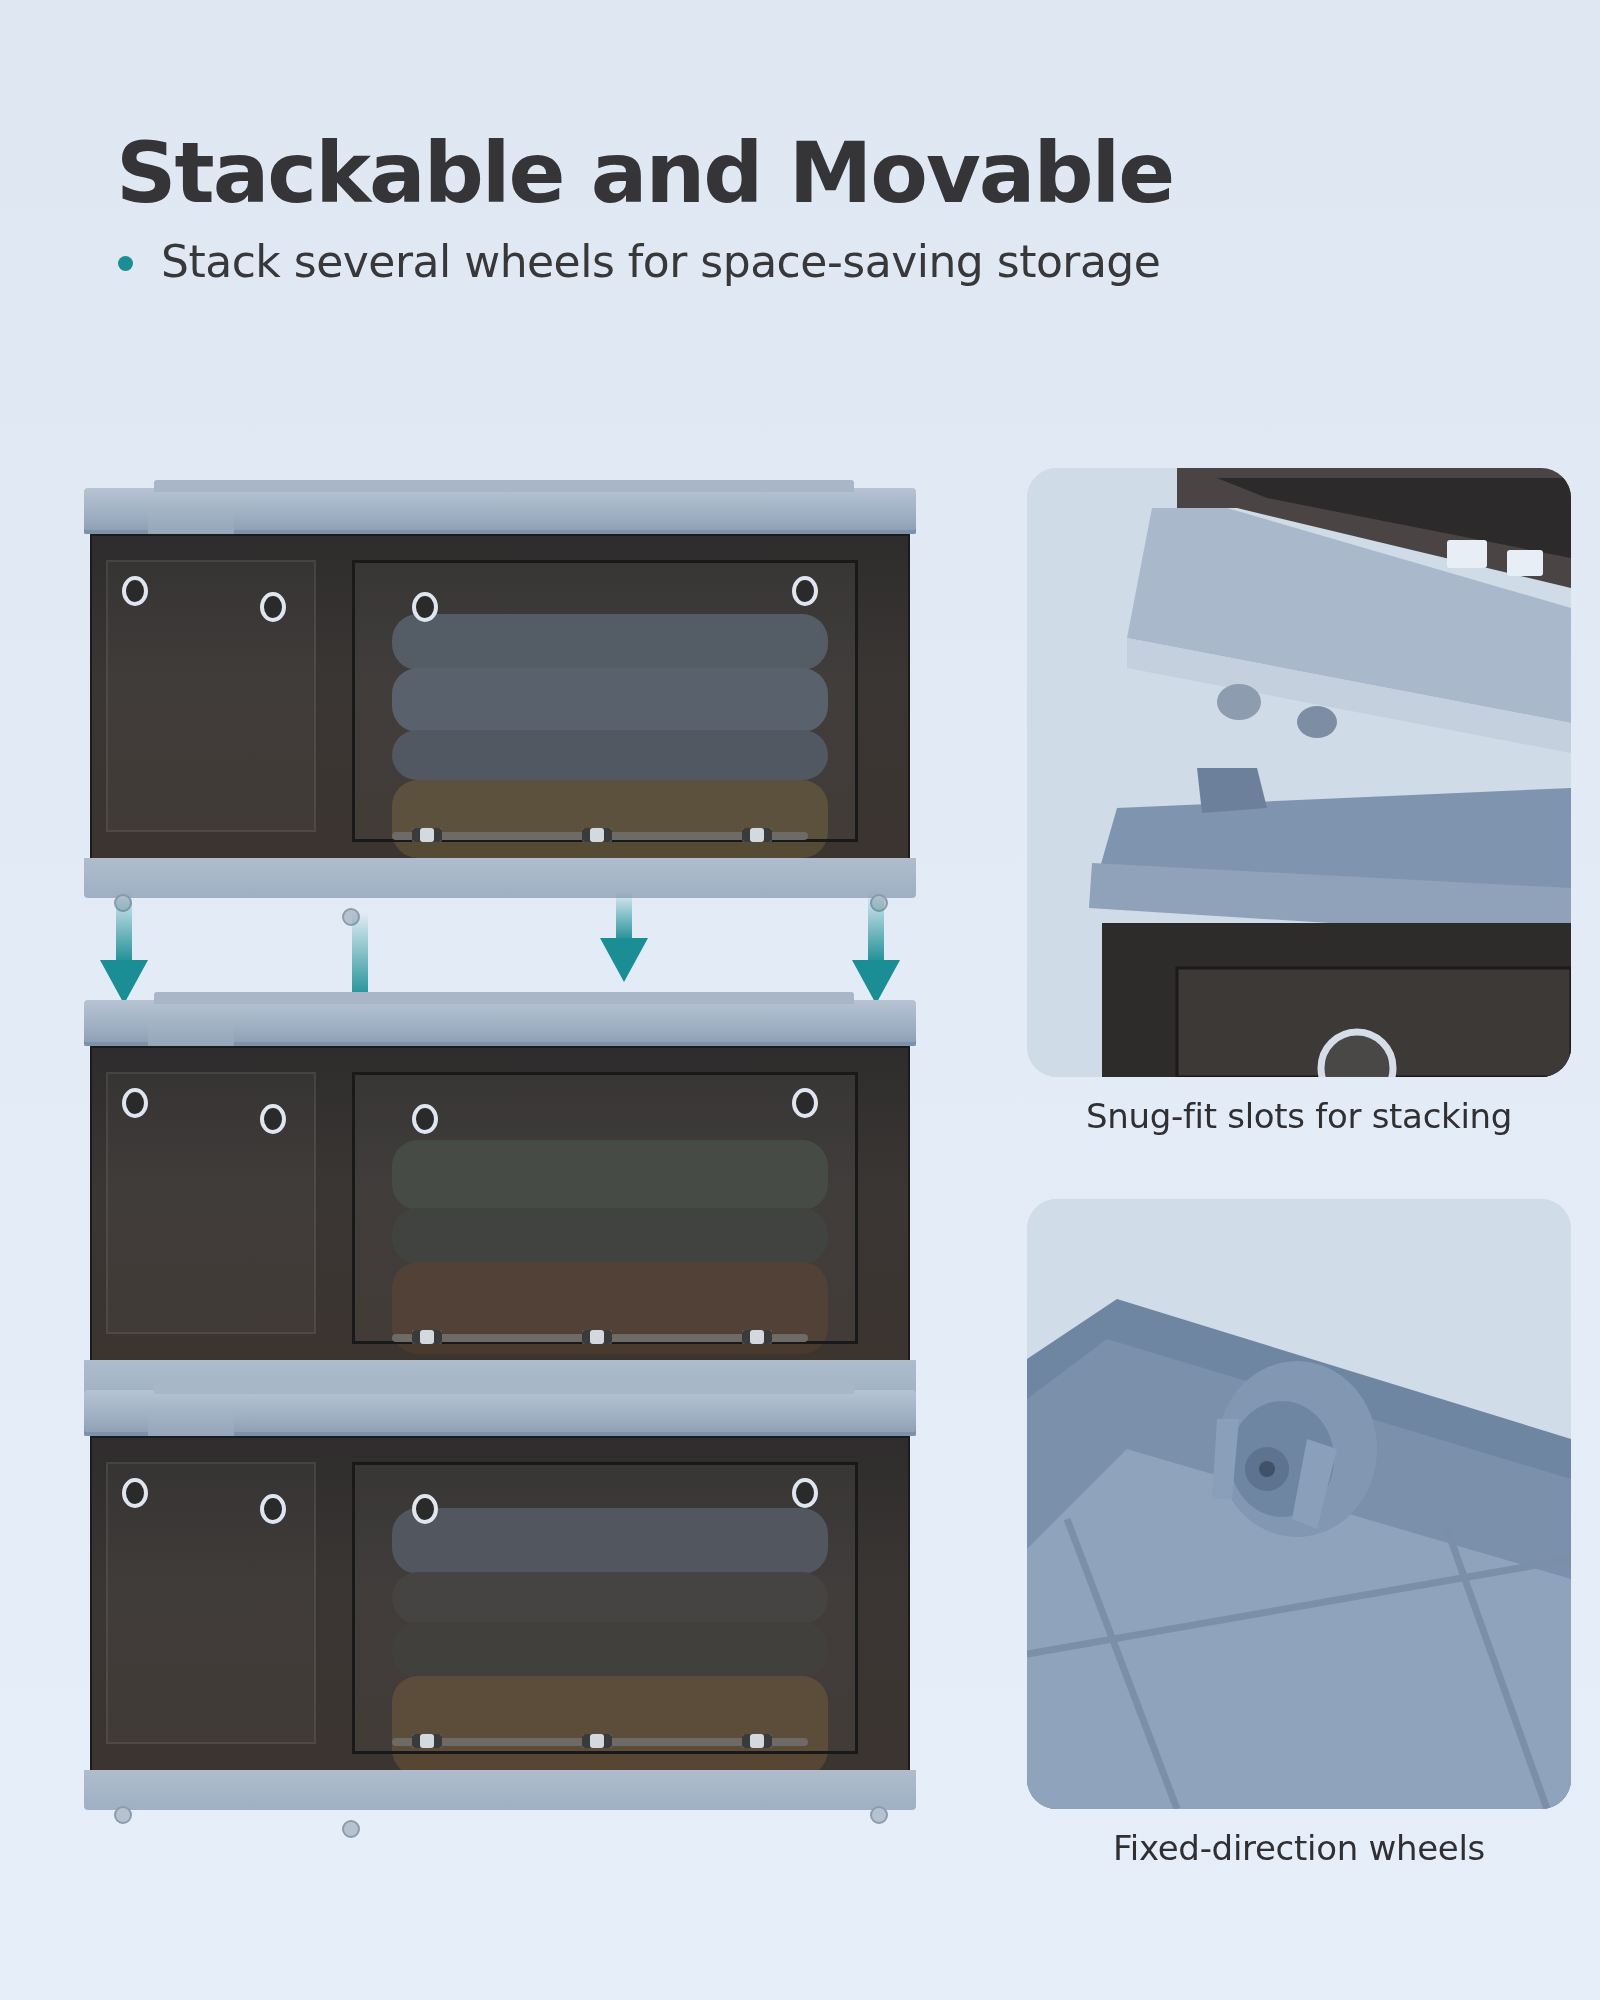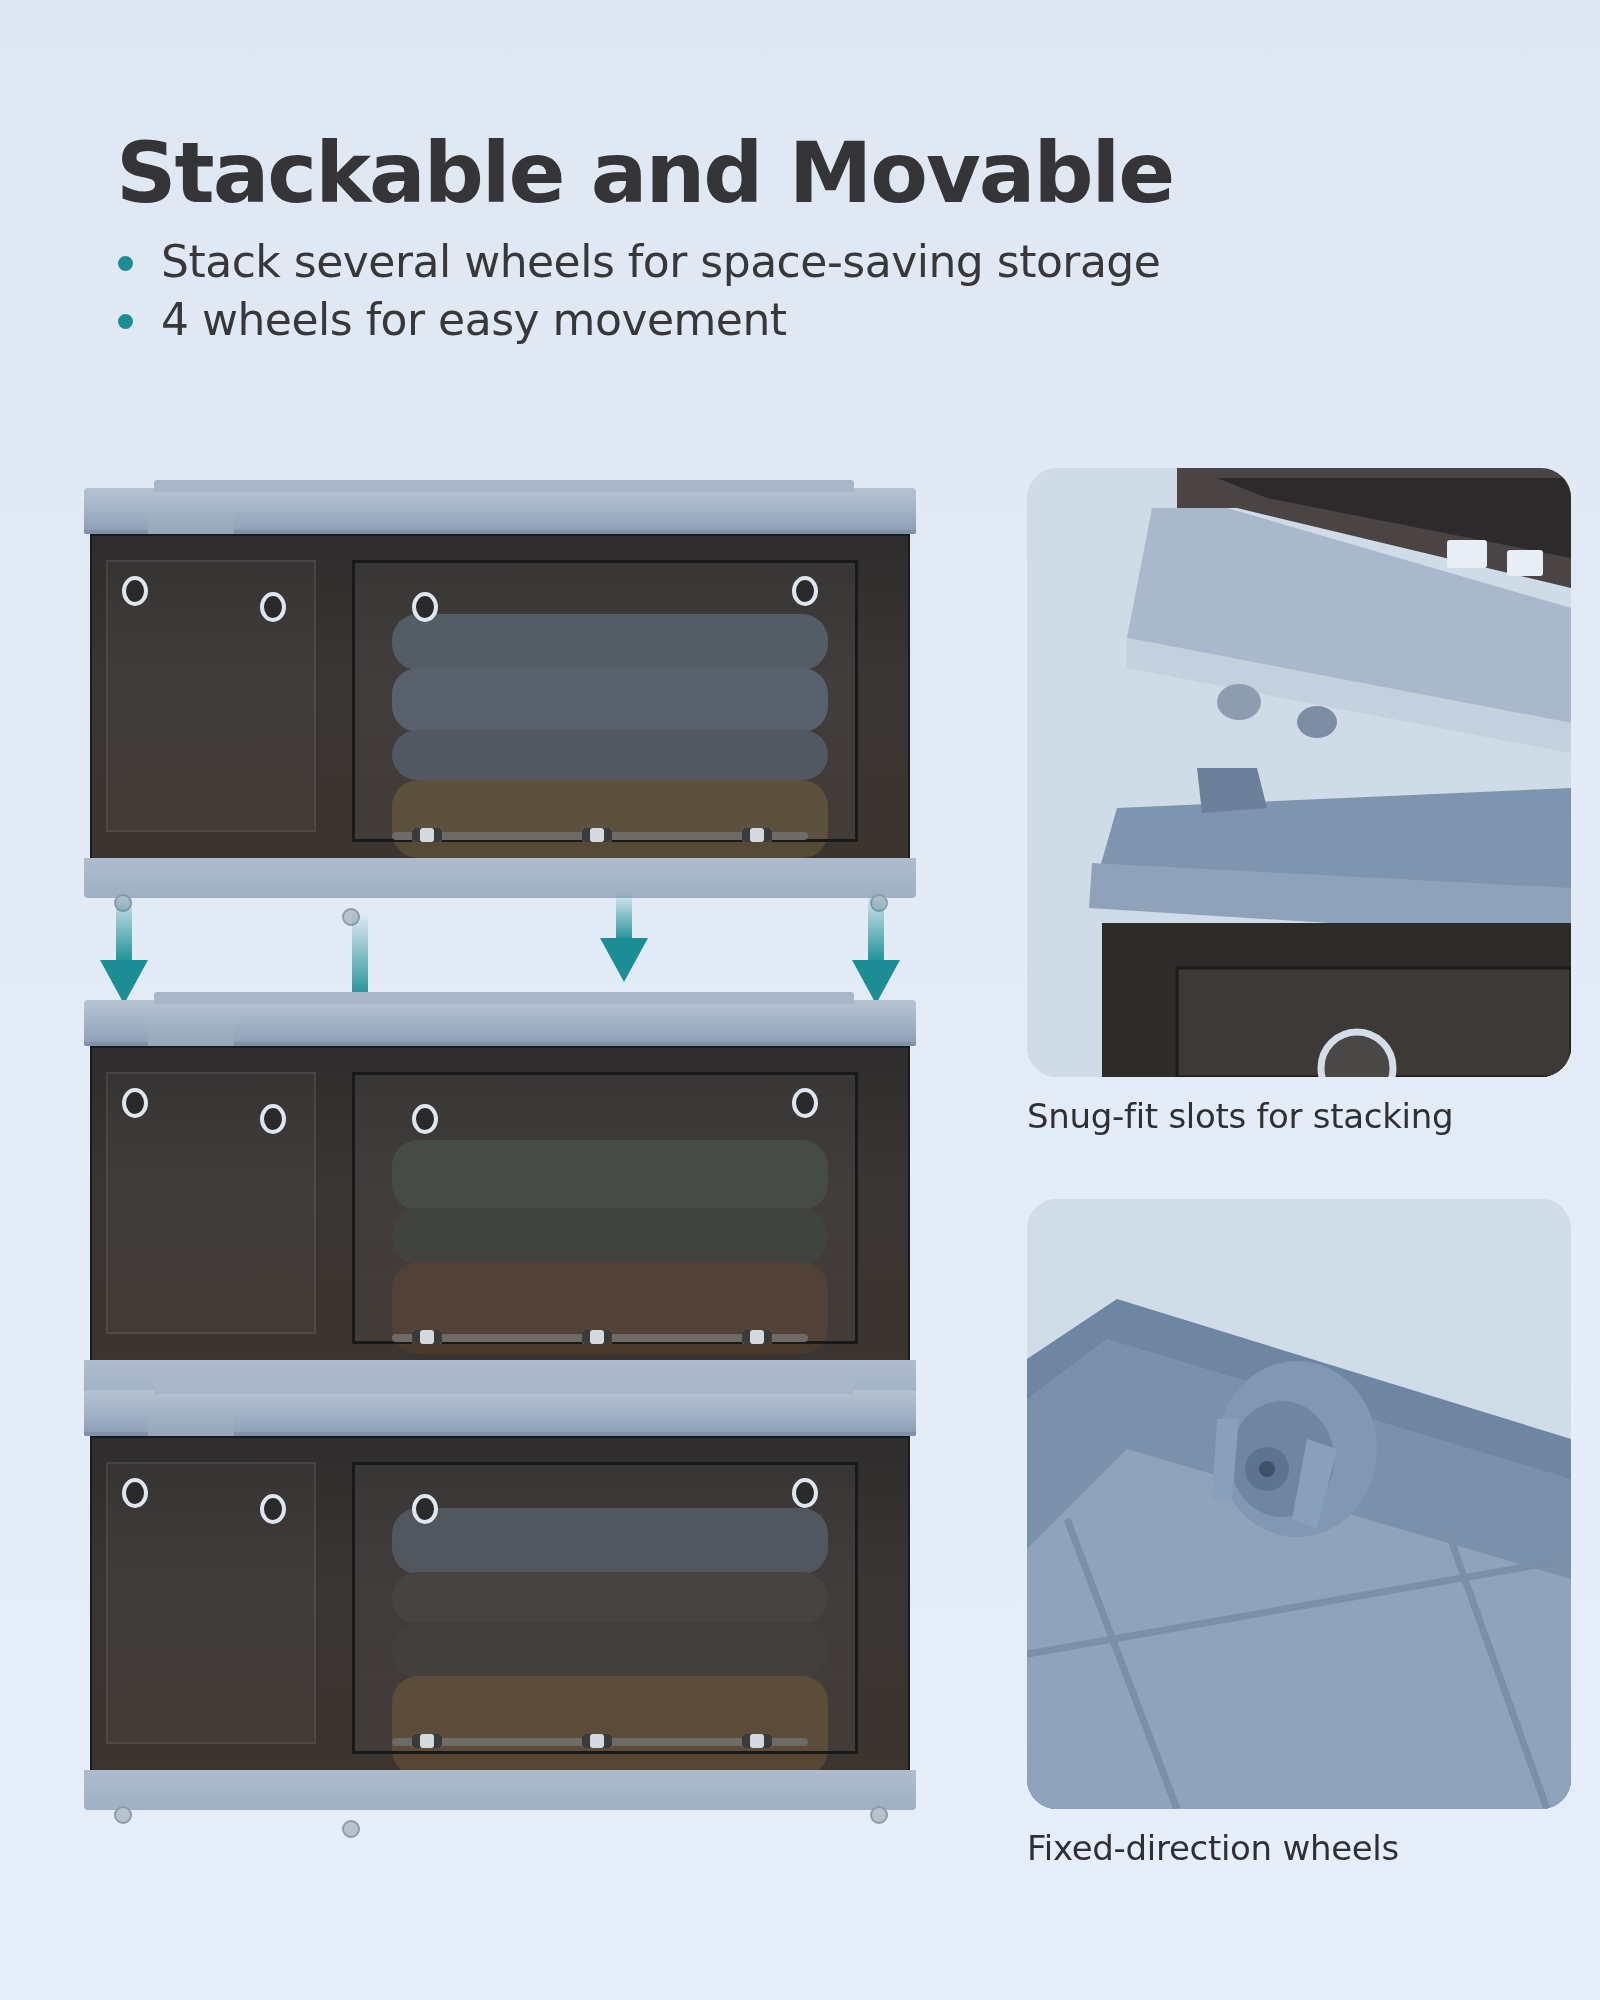--- a/index.html
+++ b/index.html
@@ -79,39 +79,35 @@
   }
 
   
   .panel {
     position: absolute; left: 1027px; width: 544px; border-radius: 30px; overflow: hidden;
     background: #cfdbe6;
   }
   .panel1 { top: 468px; height: 609px; }
   .panel2 { top: 1199px; height: 610px; }
   .caption {
-    position: absolute; left: 1027px; width: 544px; text-align: left;
+    position: absolute; left: 1027px; width: 544px; text-align: center;
     font-size: 34px; color: #303034; white-space: nowrap; letter-spacing: -0.3px;
   }
   .cap1 { top: 1096px; }
   .cap2 { top: 1828px; }
 </style>
 </head>
 <body>
 
 <h1 class="title">Stackable and Movable</h1>
 
 <div class="bullets">
   <div class="bullet">
     <span class="dot"></span>
     <span>Stack several wheels for space-saving storage</span>
-  </div>
-  <div class="bullet">
-    <span class="dot"></span>
-    <span>4 wheels for easy movement</span>
   </div>
 </div>
 
 <div class="stack">
 
   <div class="box" style="top:8px;height:410px;">
     <div class="lid"></div>
     <div class="clip"></div>
     <div class="body">
       <div class="side-panel"></div>

